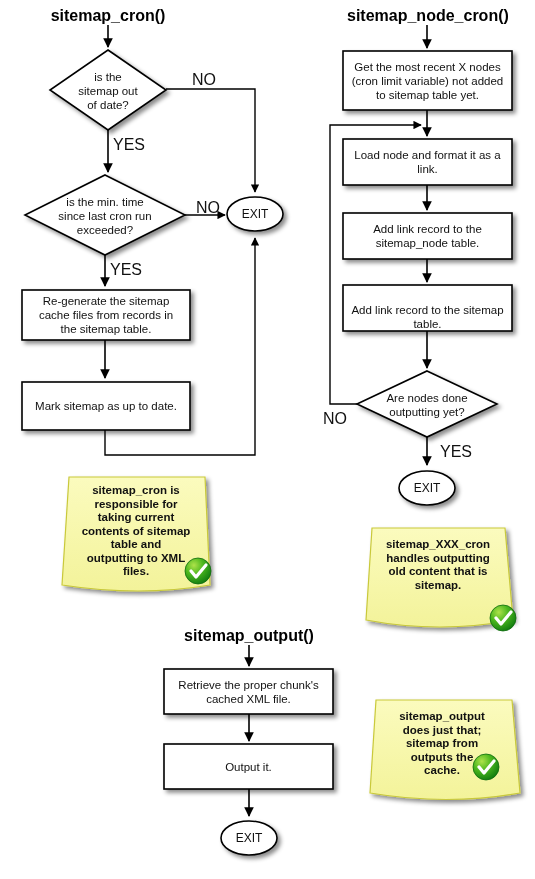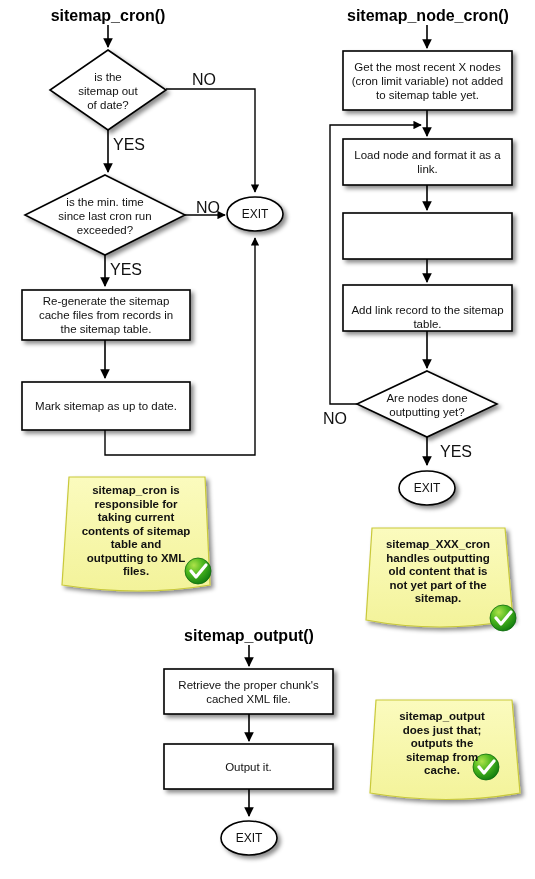--- a/index.html
+++ b/index.html
@@ -217,20 +217,24 @@
   <span>Get the most recent X nodes</span>
   <span>(cron limit variable) not added</span>
   <span>to sitemap table yet.</span>
 </div>
 
 <div class="node-label" style="left:343px; top:139px; width:169px; height:46px; flex-direction:column;">
   <span>Load node and format it as a</span>
   <span>link.</span>
 </div>
 
+<div class="node-label" style="left:343px; top:213px; width:169px; height:46px; flex-direction:column;">
+  <span>Add link record to the</span>
+  <span>sitemap_node table.</span>
+</div>
 
 <div class="node-label" style="left:341px; top:285px; width:173px; height:64px; flex-direction:column;">
   <span>Add link record to the sitemap</span>
   <span>table.</span>
 </div>
 
 <div class="node-label" style="left:362px; top:389px; width:130px; height:31px; flex-direction:column;">
   <span>Are nodes done</span>
   <span>outputting yet?</span>
 </div>
@@ -258,25 +262,24 @@
   <div>contents of sitemap</div>
   <div>table and</div>
   <div>outputting to XML</div>
   <div>files.</div>
 </div>
 
 <div class="note-text" style="left:368px; top:538px; width:140px;">
   <div>sitemap_XXX_cron</div>
   <div>handles outputting</div>
   <div>old content that is</div>
-  <div>not yet part of the</div>
   <div>sitemap.</div>
 </div>
 
 <div class="note-text" style="left:372px; top:710px; width:140px;">
   <div>sitemap_output</div>
   <div>does just that;</div>
+  <div>sitemap from</div>
   <div>outputs the</div>
-  <div>sitemap from</div>
   <div>cache.</div>
 </div>
 
 </div>
 
 </body></html>

